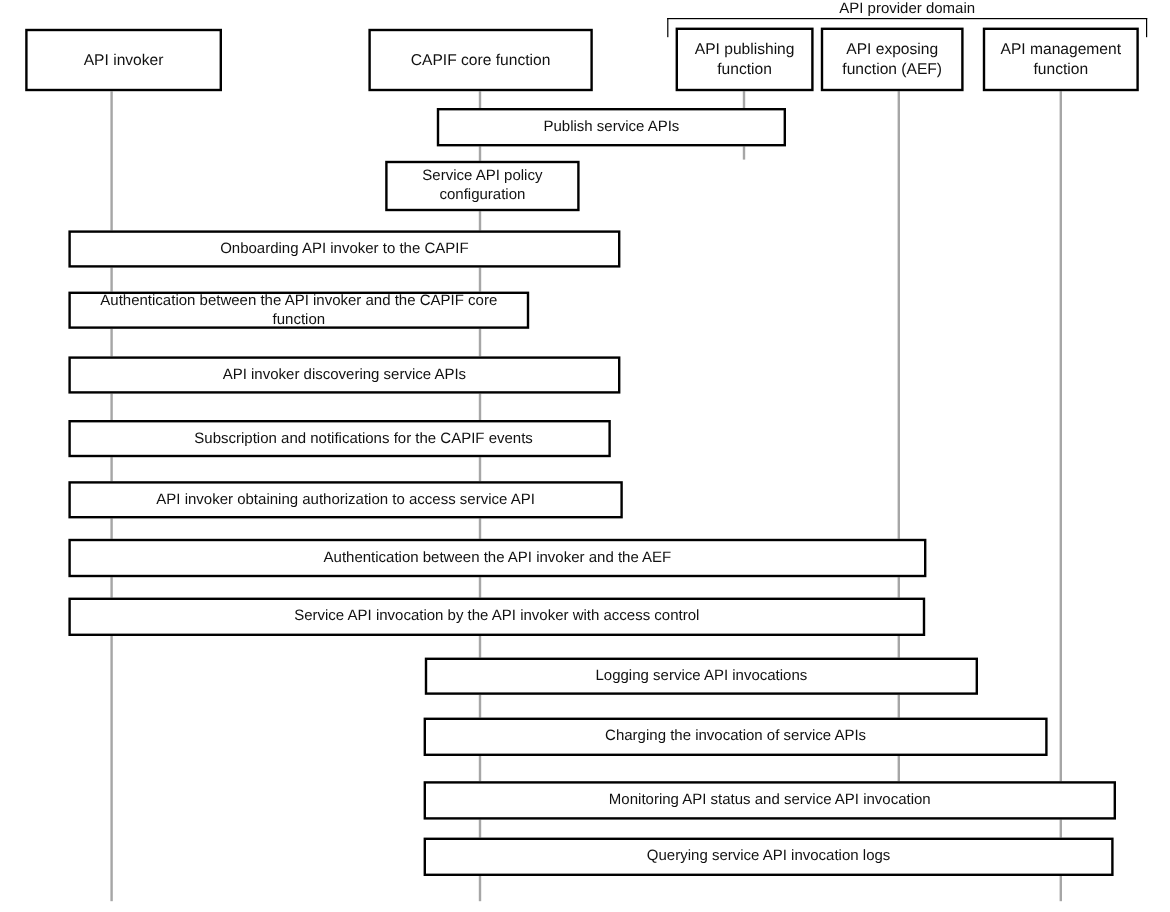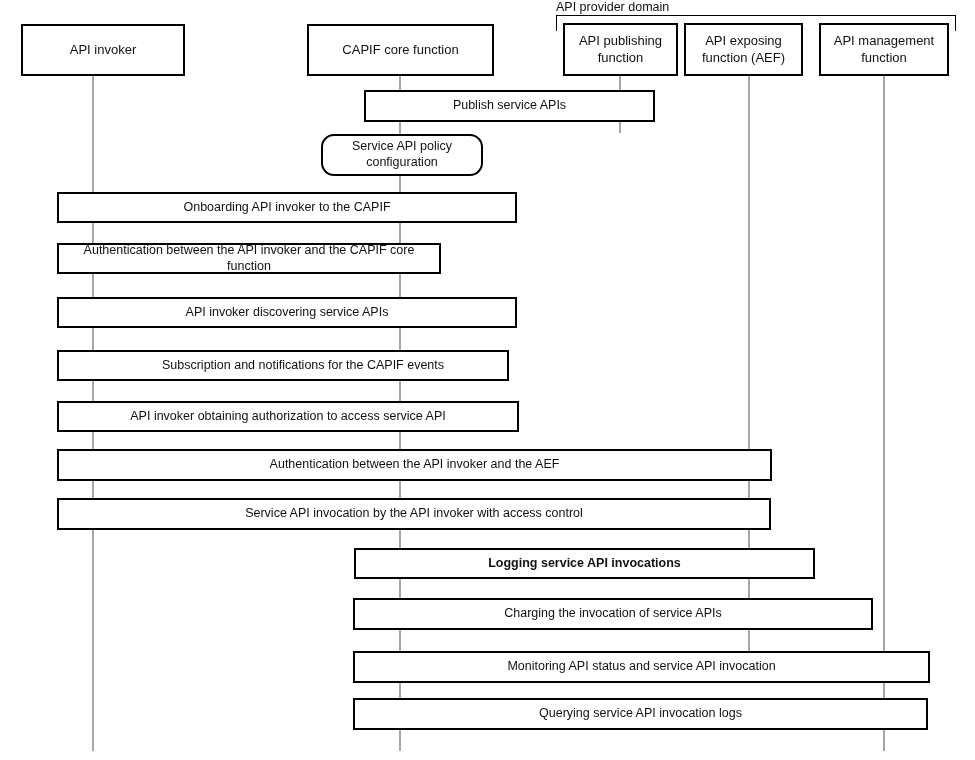--- a/index.html
+++ b/index.html
@@ -19,21 +19,21 @@
     position:absolute;box-sizing:border-box;border:2px solid #000;background:#fff;
     display:flex;align-items:center;justify-content:center;text-align:center;
     font-size:12.5px;line-height:1.25;padding:0 8px;z-index:2;
   }
   .bracket{
     position:absolute;left:556px;top:15px;width:400px;height:16px;box-sizing:border-box;
     border-top:1.5px solid #000;border-left:1.5px solid #000;border-right:1.5px solid #000;
     z-index:1;
   }
   .bracket-label{
-    position:absolute;left:556px;top:0px;width:400px;
+    position:absolute;left:556px;top:0px;width:400px;text-align:center;
     font-size:12.5px;z-index:2;
   }
 </style>
 </head>
 <body>
 
 <div class="canvas">
 
   <div class="lifeline" style="left:92px;top:76px;height:675px;"></div>
   <div class="lifeline" style="left:399px;top:76px;height:675px;"></div>
@@ -56,21 +56,21 @@
   <div class="actor" style="left:684px;top:23px;width:119px;height:53px;">
     <span>API exposing function (AEF)</span>
   </div>
   <div class="actor" style="left:819px;top:23px;width:130px;height:53px;">
     <span>API management function</span>
   </div>
 
   <div class="msg" style="left:364px;top:90px;width:291px;height:32px;">
     <span>Publish service APIs</span>
   </div>
-  <div class="msg" style="left:321px;top:134px;width:162px;height:42px;border-radius:13px;">
+  <div class="msg" style="left:321px;top:134px;width:162px;height:42px;">
     <span>Service API policy configuration</span>
   </div>
   <div class="msg" style="left:57px;top:192px;width:460px;height:31px;">
     <span>Onboarding API invoker to the CAPIF</span>
   </div>
   <div class="msg" style="left:57px;top:243px;width:384px;height:31px;">
     <span>Authentication between the API invoker and the CAPIF core function</span>
   </div>
   <div class="msg" style="left:57px;top:297px;width:460px;height:31px;">
     <span>API invoker discovering service APIs</span>
@@ -80,21 +80,21 @@
   </div>
   <div class="msg" style="left:57px;top:401px;width:462px;height:31px;">
     <span>API invoker obtaining authorization to access service API</span>
   </div>
   <div class="msg" style="left:57px;top:449px;width:715px;height:32px;">
     <span>Authentication between the API invoker and the AEF</span>
   </div>
   <div class="msg" style="left:57px;top:498px;width:714px;height:32px;">
     <span>Service API invocation by the API invoker with access control</span>
   </div>
-  <div class="msg" style="left:354px;top:548px;width:461px;height:31px;font-weight:bold;">
+  <div class="msg" style="left:354px;top:548px;width:461px;height:31px;">
     <span>Logging service API invocations</span>
   </div>
   <div class="msg" style="left:353px;top:598px;width:520px;height:32px;">
     <span>Charging the invocation of service APIs</span>
   </div>
   <div class="msg" style="left:353px;top:651px;width:577px;height:32px;">
     <span>Monitoring API status and service API invocation</span>
   </div>
   <div class="msg" style="left:353px;top:698px;width:575px;height:32px;">
     <span>Querying service API invocation logs</span>

